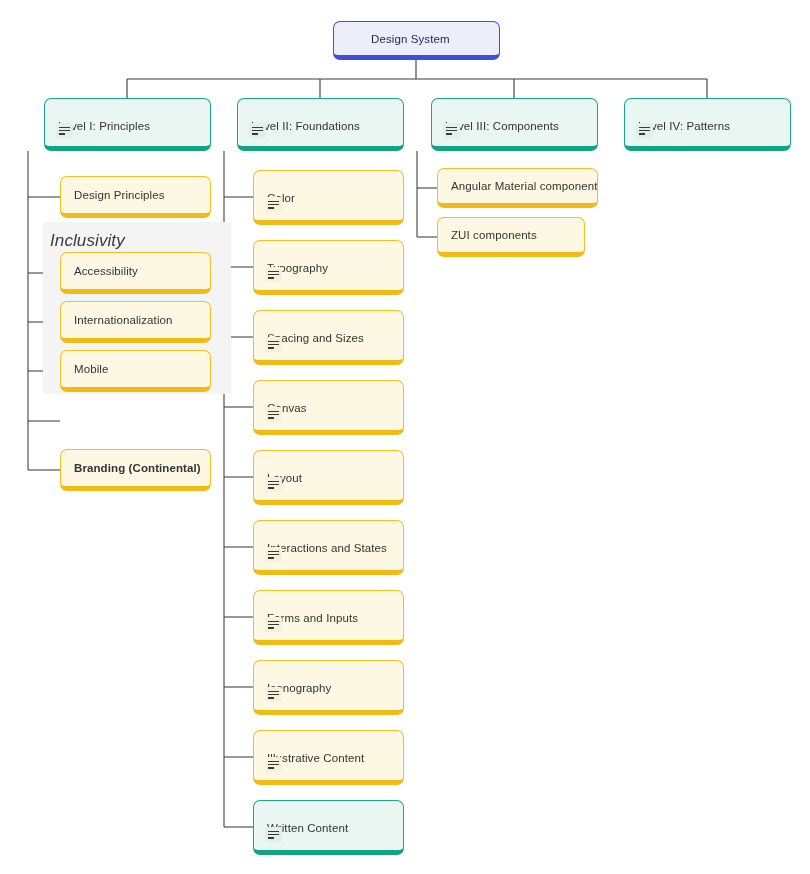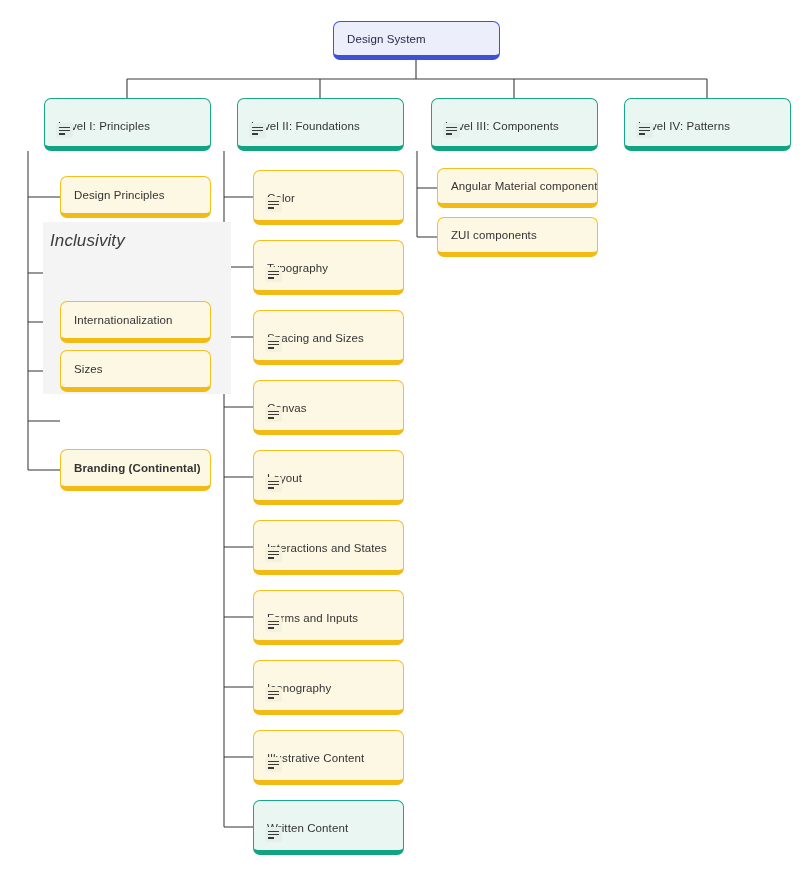--- a/index.html
+++ b/index.html
@@ -77,21 +77,21 @@
     display: block;
   }
 
   
   .n-root {
     background: #eceefb;
     border: 1.3px solid #3f51d8;
     border-bottom: 5px solid #3f4fd6;
     border-radius: 7px;
   }
-  .n-root .label { color: #2a2a46; }
+  .n-root .label { color: #2a2a46; margin-left: 24px; }
 
   
   .n-teal {
     background: #eaf6f2;
     border: 1.3px solid #17a887;
     border-bottom: 5px solid #12a383;
   }
   .n-teal .noteicon { background: #e3efeb; }
 
   
@@ -175,25 +175,28 @@
     <span class="noteicon">
       <i class="l1"></i>
         <i class="l2"></i>
         <i class="l3"></i>
     </span>
   </div>
 
   <div class="node n-yellow short" style="left:60px; top:176px; width:151px; height:42px;text-align:right;">
     <span class="label">Design Principles</span>
   </div>
+  <div class="node n-yellow short" style="left:60px; top:252px; width:151px; height:42px;">
+    <span class="label">Accessibility</span>
+  </div>
   <div class="node n-yellow short" style="left:60px; top:301px; width:151px; height:42px;">
     <span class="label">Internationalization</span>
   </div>
   <div class="node n-yellow short" style="left:60px; top:350px; width:151px; height:42px;">
-    <span class="label">Sizes</span>
+    <span class="label">Mobile</span>
   </div>
   <div class="node n-yellow short" style="left:60px; top:449px; width:151px; height:42px;font-weight:bold;">
     <span class="label">Branding (Continental)</span>
   </div>
 
   <div class="node n-teal tall" style="left:237px; top:98px; width:167px; height:53px;">
     <span class="label">Level II: Foundations</span>
     <span class="noteicon">
       <i class="l1"></i>
         <i class="l2"></i>
@@ -287,21 +290,21 @@
     <span class="noteicon">
       <i class="l1"></i>
         <i class="l2"></i>
         <i class="l3"></i>
     </span>
   </div>
 
   <div class="node n-yellow short" style="left:437px; top:168px; width:161px; height:40px;">
     <span class="label">Angular Material components</span>
   </div>
-  <div class="node n-yellow short" style="left:437px; top:217px; width:161px; height:40px;padding-left:8px;">
+  <div class="node n-yellow short" style="left:437px; top:217px; width:148px; height:40px;padding-left:8px;">
     <span class="label">ZUI components</span>
   </div>
 
   <div class="node n-teal tall" style="left:624px; top:98px; width:167px; height:53px;">
     <span class="label">Level IV: Patterns</span>
     <span class="noteicon">
       <i class="l1"></i>
         <i class="l2"></i>
         <i class="l3"></i>
     </span>

